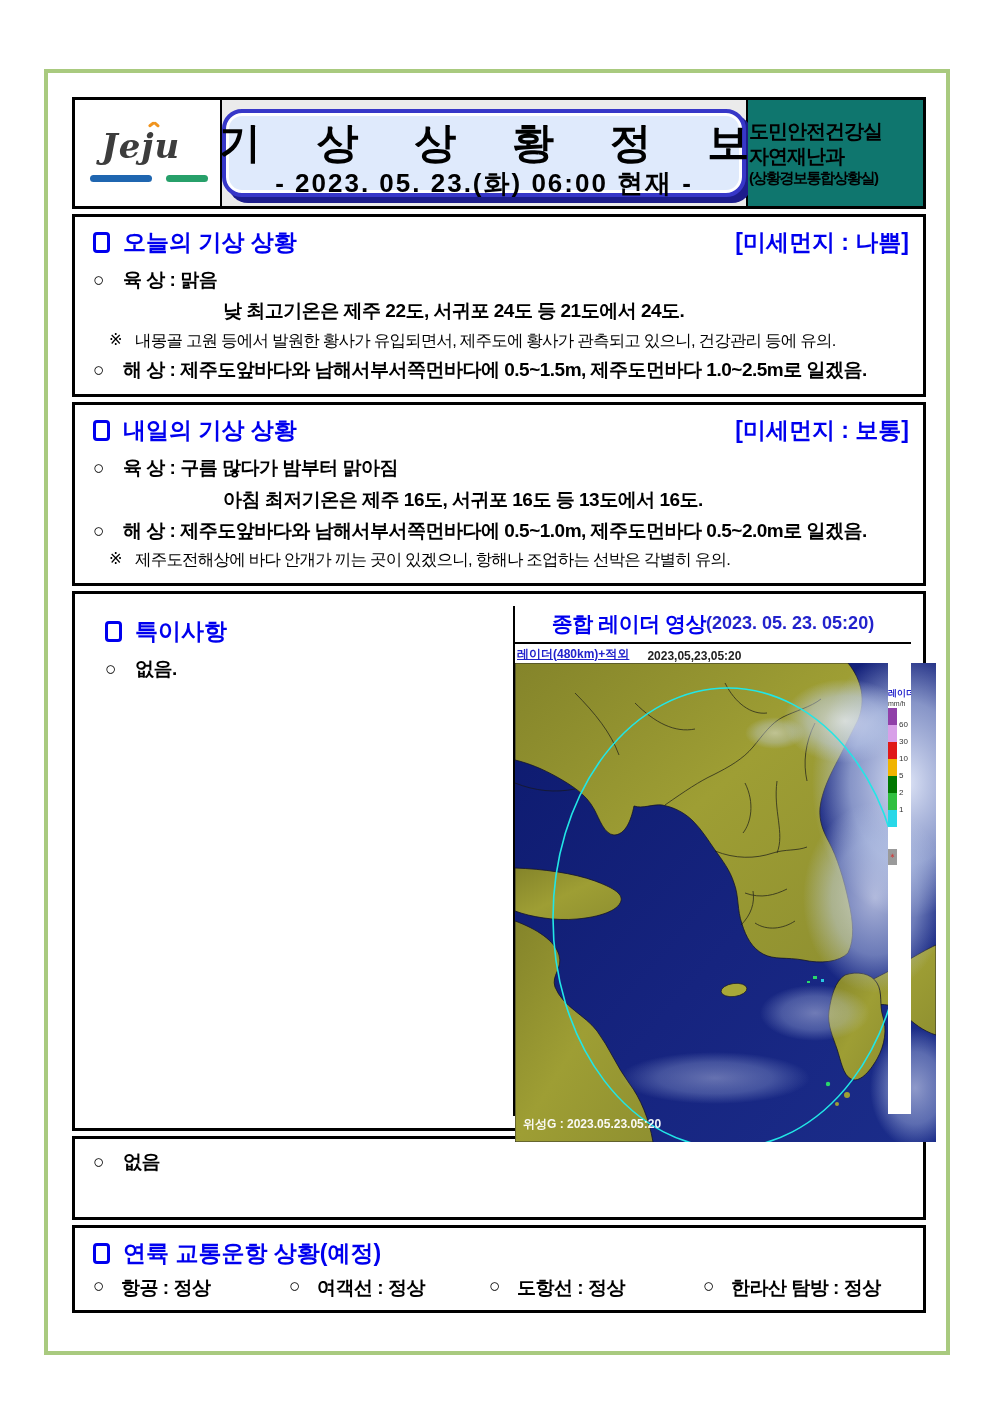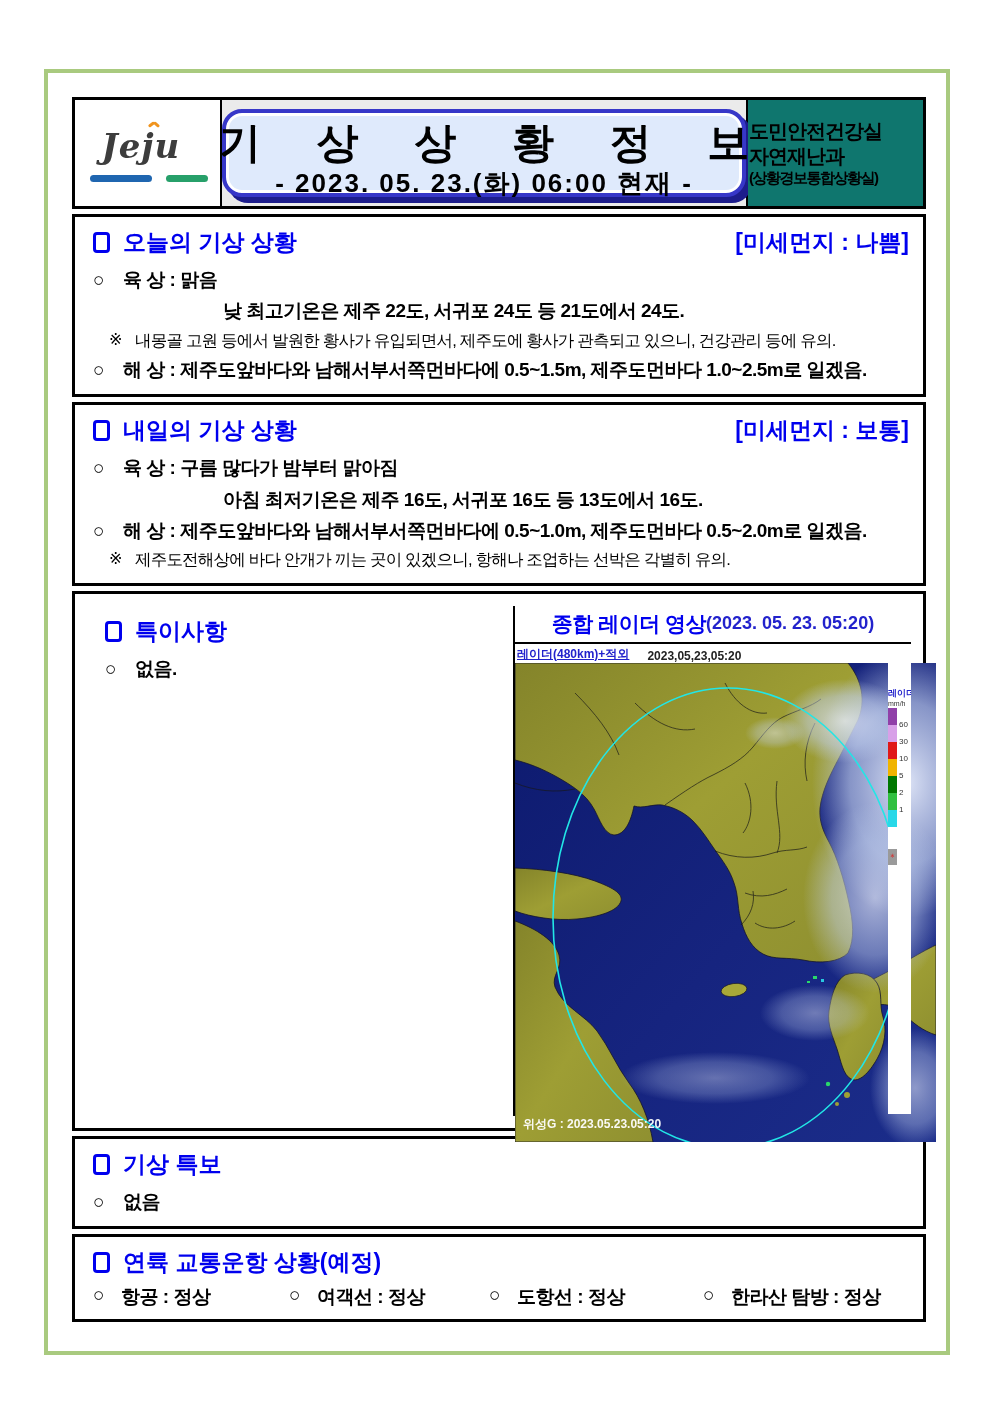--- a/index.html
+++ b/index.html
@@ -281,24 +281,20 @@
           <div class="lg-lightning">
             <span class="lg-bolt-swatch"><span class="lg-star">＊</span></span>
             <span class="lg-bolt-label">낙뢰</span>
           </div>
         </div>
       </div>
     </div>
   </div>
 
   <div class="box section short">
-    <div class="sec-head">
-      <span class="sq"></span>
-      <span>기상 특보</span>
-    </div>
     <div class="line">
       <span class="bullet">○</span>
       <span>없음</span>
     </div>
   </div>
 
   <div class="box section short">
     <div class="sec-head">
       <span class="sq"></span>
       <span>연륙 교통운항 상황(예정)</span>

